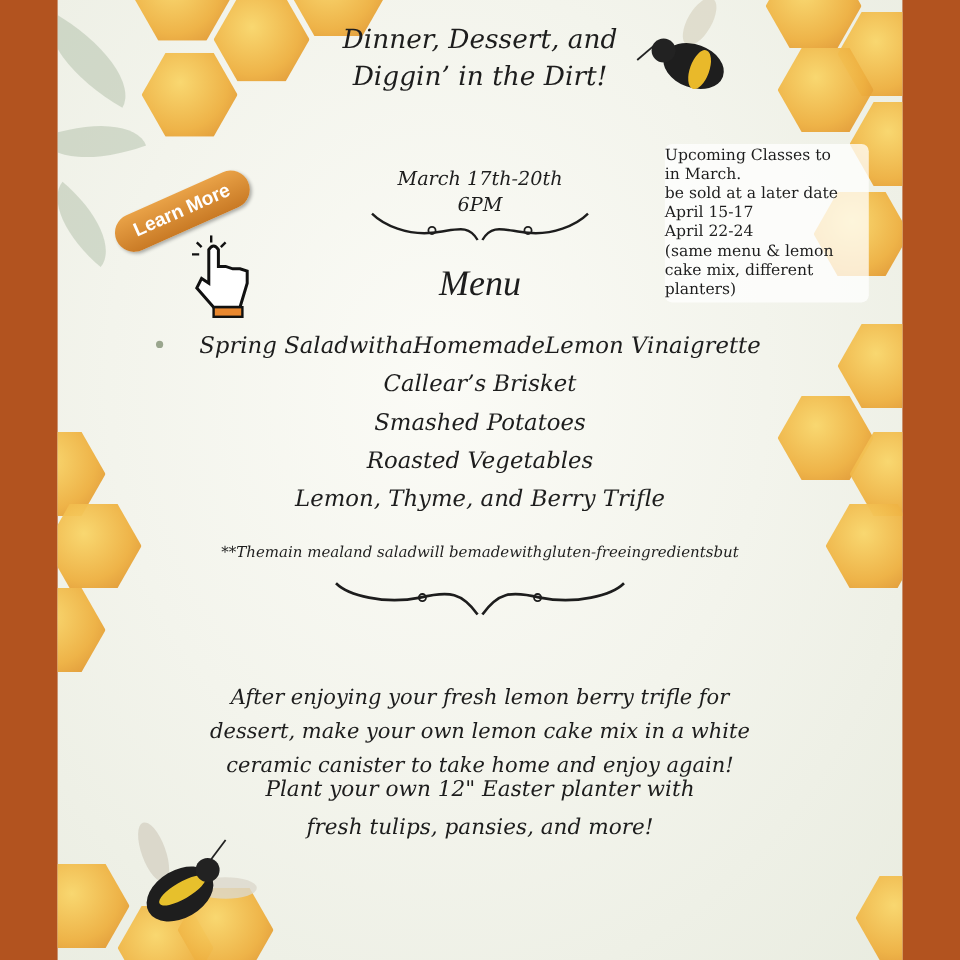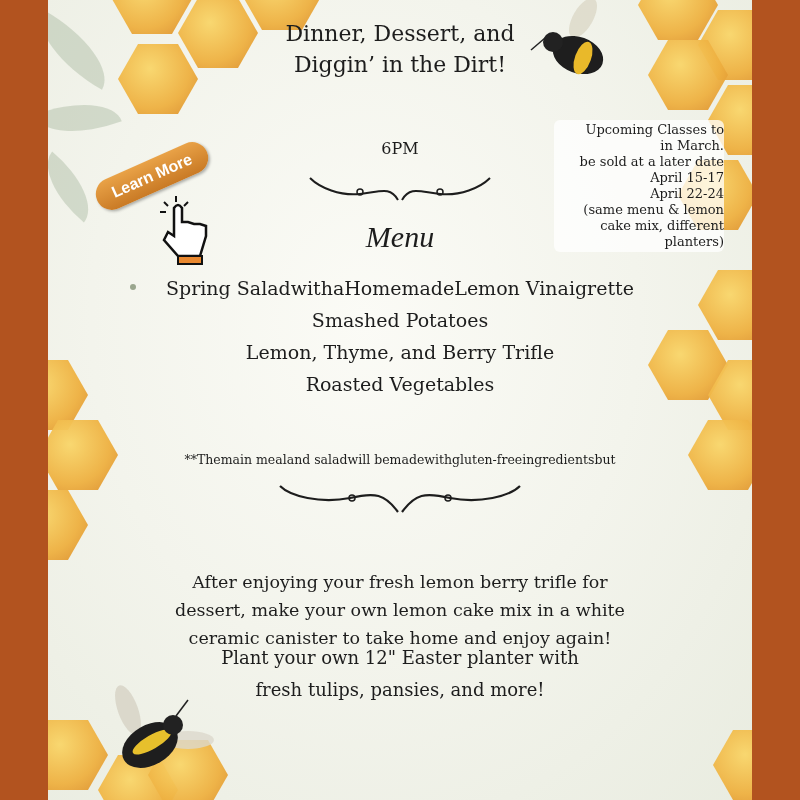--- a/index.html
+++ b/index.html
@@ -2,31 +2,31 @@
 <html><head>
 <meta charset="utf-8">
 <style>
   html,body{margin:0;padding:0;}
   body{width:800px;height:800px;overflow:hidden;background:#b2531f;position:relative;font-family:"DejaVu Serif","Liberation Serif",serif;}
   .poster{position:absolute;left:48px;top:0;width:704px;height:800px;overflow:hidden;
     background:radial-gradient(ellipse at 45% 40%,#fbfbf6 0%,#f3f4ec 50%,#e9ece0 100%);}
   .hex{position:absolute;width:80px;height:70px;clip-path:polygon(25% 0,75% 0,100% 50%,75% 100%,25% 100%,0 50%);
     background:radial-gradient(circle at 40% 35%,#f9d66a,#eeb040 60%,#d98a2a);opacity:.95;}
   .leaf{position:absolute;border-radius:0 100% 0 100%;background:rgba(150,170,140,.35);}
-  .txt{position:absolute;left:0;width:100%;text-align:center;color:#1d1d1d;}
+  .txt{position:absolute;left:0;width:100%;text-align:center;color:#1d1d1d;font-style:italic;}
   .title{top:18px;font-size:22px;line-height:31px;}
   .dates{top:138px;font-size:16px;line-height:22px;}
   .divider{position:absolute;left:50%;transform:translateX(-50%);}
   .menu-title{top:220px;font-family:Liberation Serif, serif;font-style:italic;font-size:30px;}
   .menu-list{top:272px;font-size:19px;line-height:32px;}
   .note{top:438px;font-size:12.5px;line-height:19px;margin-top:12px;}
   .desc{top:568px;font-size:17.5px;line-height:28px;}
   .plant{top:642px;font-size:18px;line-height:32px;}
   .cost{top:695px;font-size:14px;line-height:23px;}
-  .upcoming{position:absolute;left:506px;top:120px;width:170px;text-align:right;font-size:13px;line-height:16px;color:#1d1d1d;background:rgba(255,255,255,.75);border-radius:6px;padding:2px 0;}
+  .upcoming{position:absolute;left:506px;top:120px;width:170px;text-align:left;font-size:13px;line-height:16px;color:#1d1d1d;background:rgba(255,255,255,.75);border-radius:6px;padding:2px 0;}
   .learn{position:absolute;left:44px;top:160px;width:120px;height:32px;border-radius:16px;
     background:linear-gradient(#e9a247,#c97a25);color:#fff;font-family:"Liberation Sans",sans-serif;font-weight:bold;font-size:16px;
     display:flex;align-items:center;justify-content:center;transform:rotate(-24deg);box-shadow:1px 2px 3px rgba(0,0,0,.3);cursor:pointer;}
   .bullet{position:absolute;left:82px;top:284px;width:6px;height:6px;border-radius:50%;background:#9aa68e;}
 </style>
 </head>
 <body>
 
 <div class="poster">
 
@@ -71,20 +71,21 @@
     <ellipse cx="64" cy="72" rx="22" ry="7" fill="#e7c02c" transform="rotate(-30 64 72)"></ellipse>
     <circle cx="85" cy="55" r="10" fill="#222"></circle>
     <line x1="88" y1="46" x2="100" y2="30" stroke="#222" stroke-width="1.5"></line>
   </svg>
 
   <div class="txt title">
     <div>Dinner, Dessert, and</div>
     <div>Diggin’ in the Dirt!</div>
   </div>
   <div class="txt dates">
+    <div>March 17th-20th</div>
     <div>6PM</div>
   </div>
 
   <svg class="divider" style="top:170px" width="200" height="40" viewBox="0 0 200 40">
     <path d="M10 8 C20 18,40 26,60 24 C80 22,90 16,98 30 M102 30 C110 16,120 22,140 24 C160 26,180 18,190 8" fill="none" stroke="#1d1d1d" stroke-width="2"></path>
     <circle cx="60" cy="22" r="3" fill="none" stroke="#1d1d1d" stroke-width="1.5"></circle>
     <circle cx="140" cy="22" r="3" fill="none" stroke="#1d1d1d" stroke-width="1.5"></circle>
   </svg>
 
   <div class="upcoming">
@@ -108,23 +109,24 @@
     <line x1="8" y1="6" x2="12" y2="10" stroke="#111" stroke-width="2"></line>
     <line x1="32" y1="6" x2="28" y2="10" stroke="#111" stroke-width="2"></line>
     <line x1="4" y1="16" x2="10" y2="16" stroke="#111" stroke-width="2"></line>
   </svg>
 
   <div class="txt menu-title">Menu</div>
 
   <div class="bullet"></div>
   <div class="txt menu-list">
     <div>Spring SaladwithaHomemadeLemon Vinaigrette</div>
+    <div>Callear’s Brisket</div>
     <div>Smashed Potatoes</div>
+    <div>Roasted Vegetables</div>
     <div>Lemon, Thyme, and Berry Trifle</div>
-    <div>Roasted Vegetables</div>
   </div>
 
   <div class="txt note">
     <div>**Themain mealand saladwill bemadewithgluten-freeingredientsbut</div>
   </div>
 
   <svg class="divider" style="top:478px" width="280" height="40" viewBox="0 0 280 40">
     <path d="M20 8 C30 18,60 26,90 20 C115 14,125 16,138 34 M142 34 C155 16,165 14,190 20 C220 26,250 18,260 8" fill="none" stroke="#1d1d1d" stroke-width="2.2"></path>
     <circle cx="92" cy="20" r="3" fill="none" stroke="#1d1d1d" stroke-width="1.5"></circle>
     <circle cx="188" cy="20" r="3" fill="none" stroke="#1d1d1d" stroke-width="1.5"></circle>

